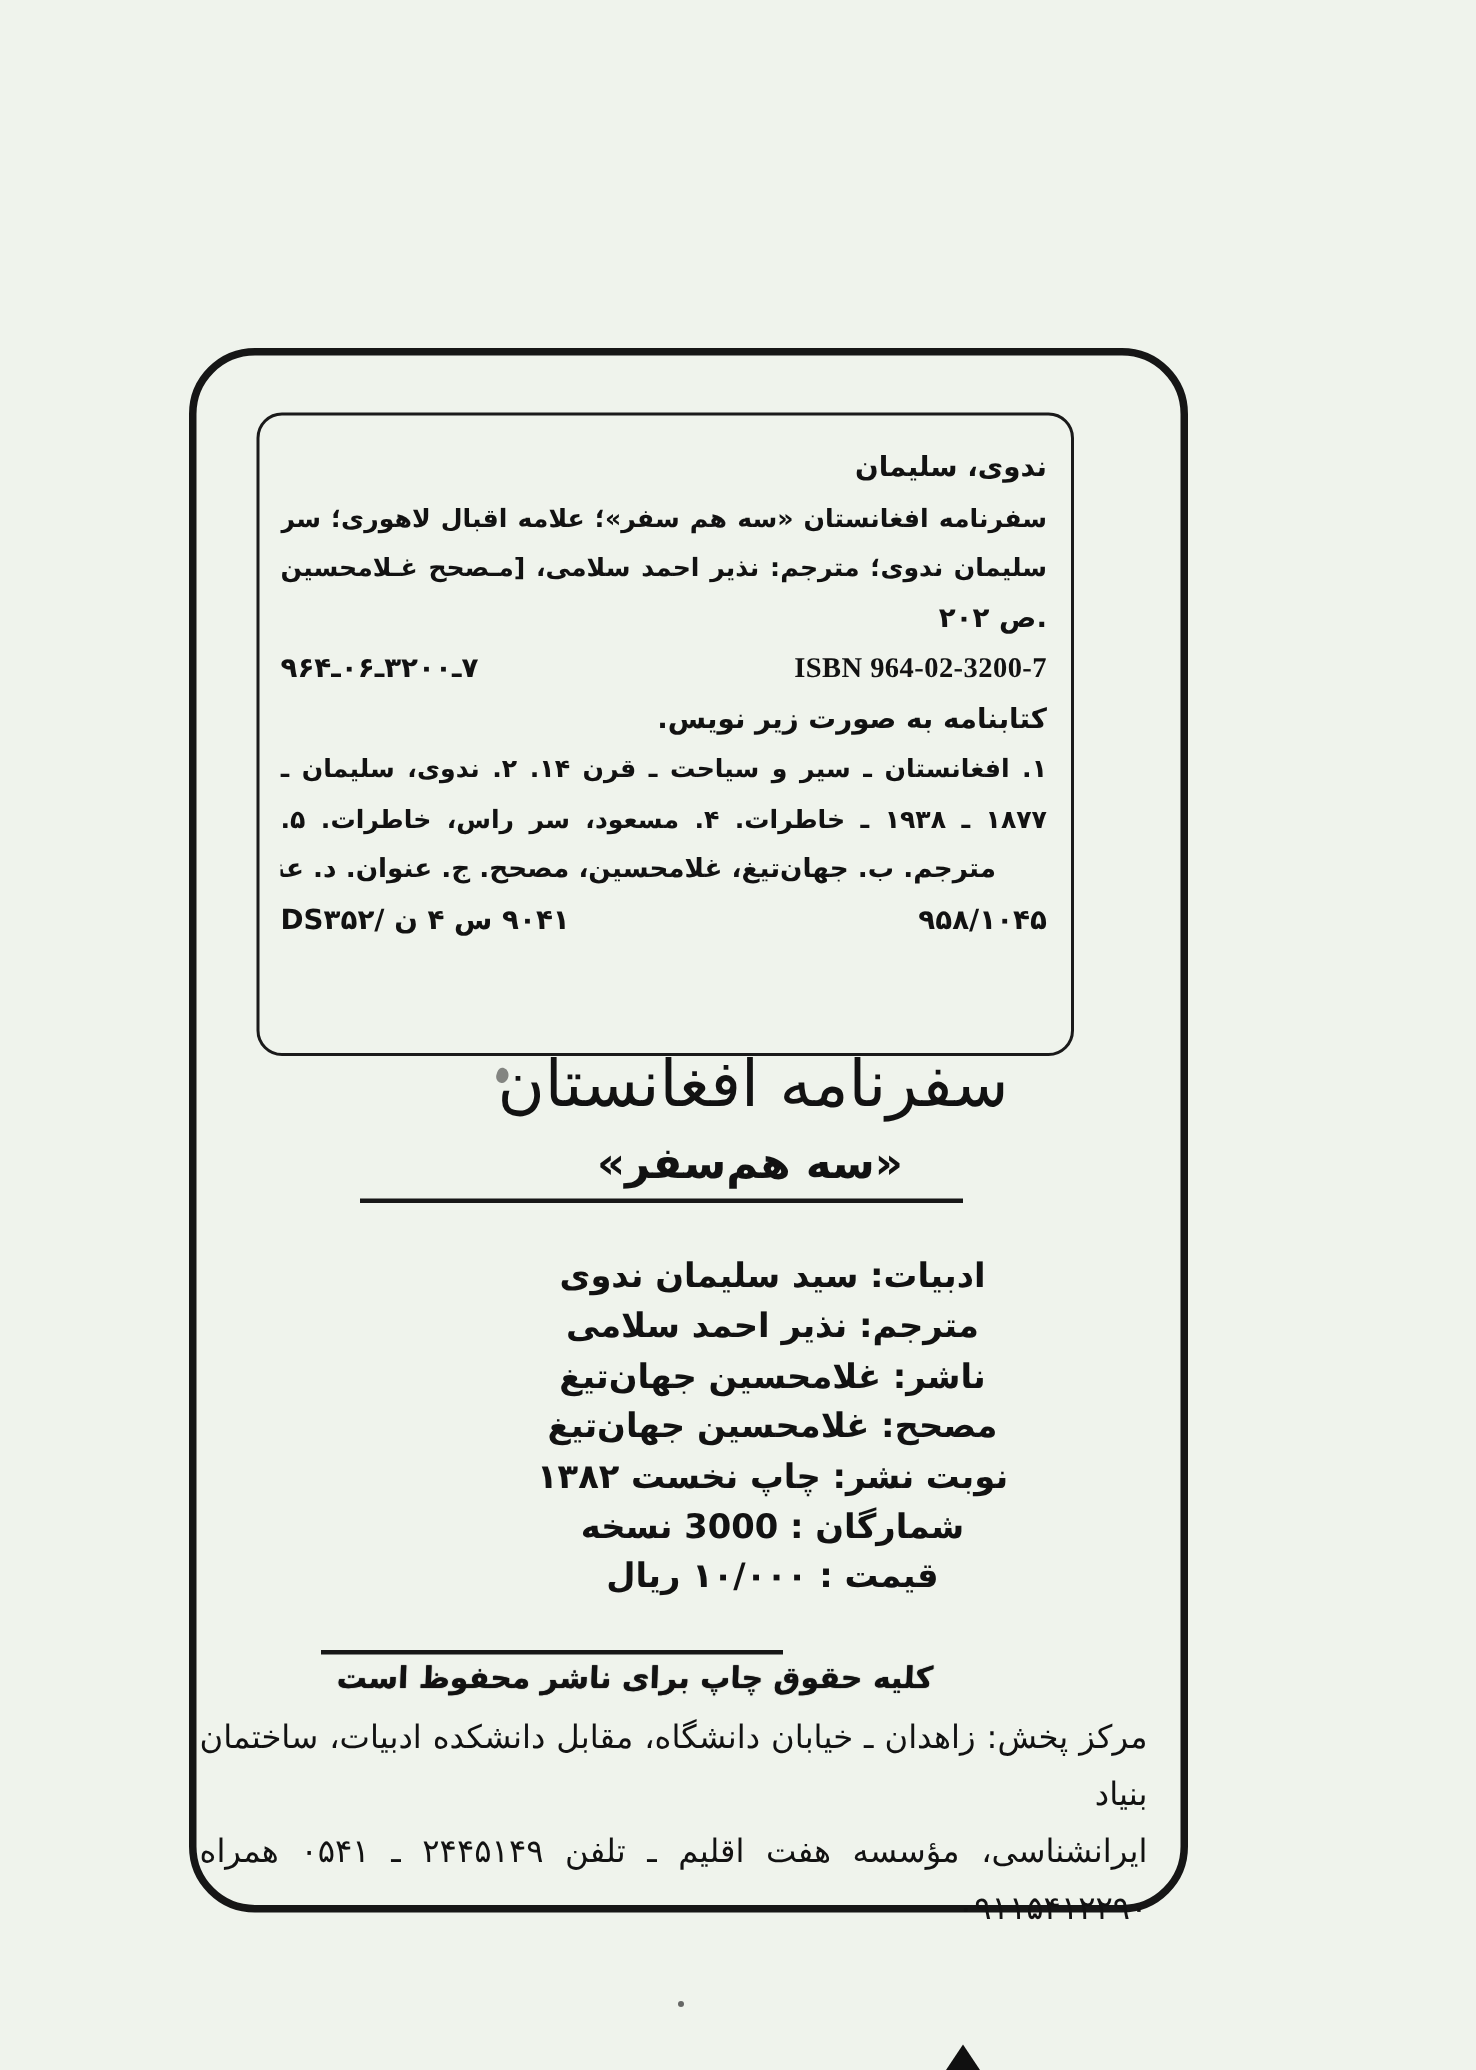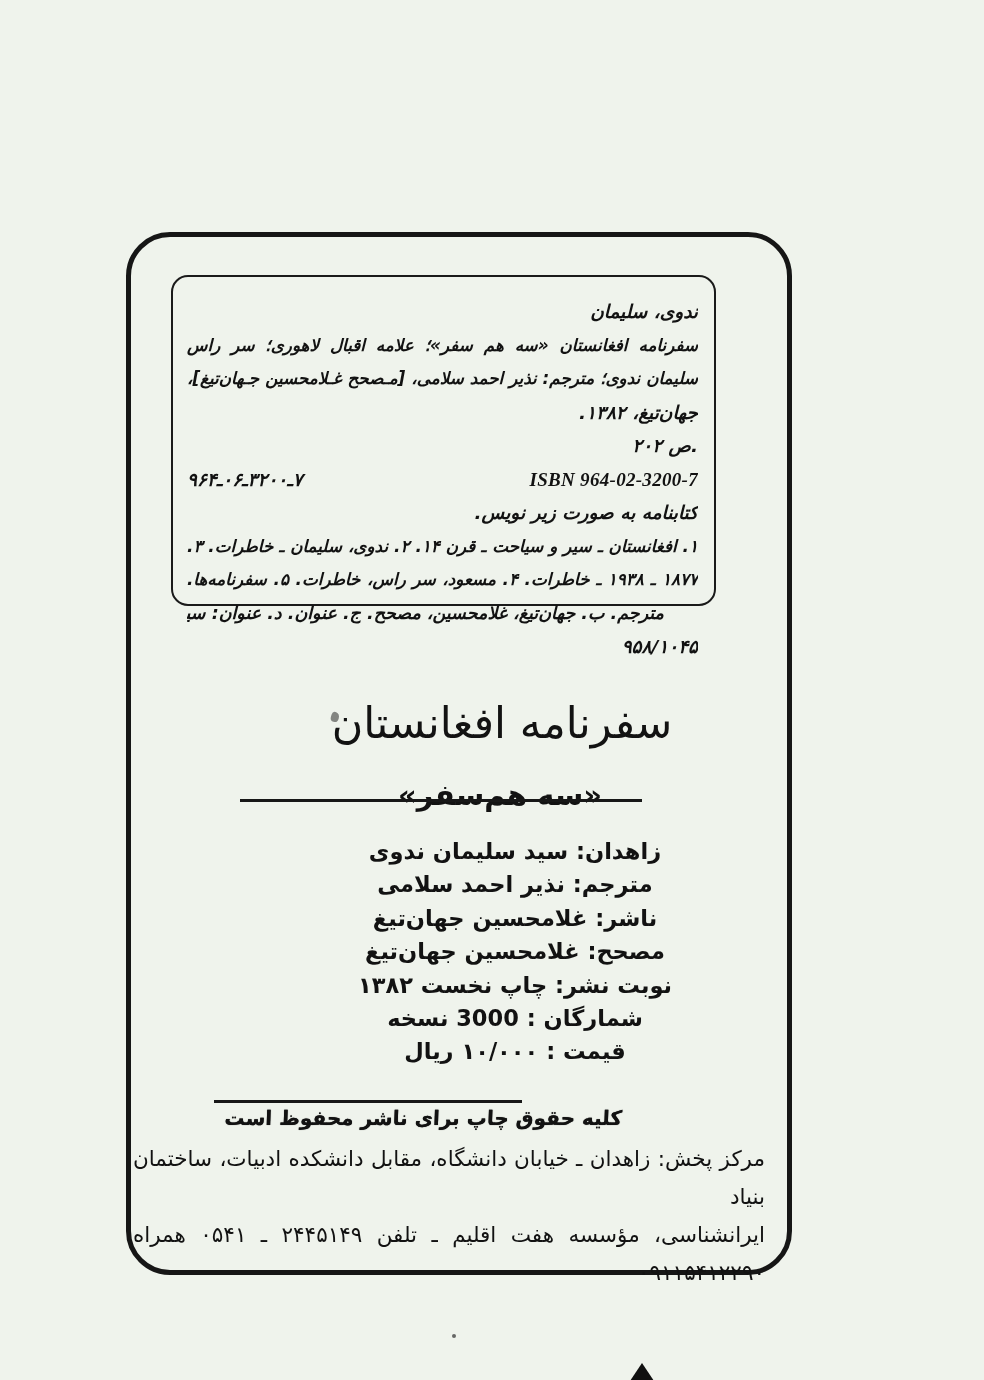--- a/index.html
+++ b/index.html
@@ -15,28 +15,27 @@
   .abs{position:absolute;}
   
   .outer-frame{
     left:126px;top:232px;width:666px;height:1043px;
     box-sizing:border-box;
     border:5px solid #161616;
     border-radius:44px;
   }
   
   .cip-box{
-    left:167px;top:271px;width:545px;height:331px;
+    left:167px;top:271px;width:545px;height:429px;
     box-sizing:border-box;
     border:2px solid #1a1a1a;
     border-radius:17px;
     padding:18px 16px 0 14px;
     direction:rtl;
     font-weight:bold;
-    font-style:italic;
   }
   .cip-row{
     height:33.5px;line-height:33.5px;
     font-size:18.5px;
     text-align:right;
     white-space:nowrap;
     overflow:hidden;
   }
   .cip-row.just{
     white-space:normal;
@@ -57,21 +56,21 @@
     left:20px;right:0;top:698px;
     text-align:center;
     font-size:43px;font-weight:normal;
     direction:rtl;white-space:nowrap;
     letter-spacing:0px;
   }
   .book-subtitle{
     left:16px;right:0;top:758px;
     text-align:center;
     font-size:29px;font-weight:bold;
-    direction:rtl;white-space:nowrap;margin-top:20px;
+    direction:rtl;white-space:nowrap;
   }
   .rule{background:#171717;}
   .credits{
     left:46px;right:0;top:835px;
     text-align:center;direction:rtl;
     font-size:22.5px;font-weight:bold;
   }
   .credits div{line-height:33.4px;white-space:nowrap;}
   .rights-banner{
     left:256px;width:366px;top:1106px;height:30px;
@@ -103,43 +102,43 @@
 </style>
 </head>
 <body>
 
 <div class="abs outer-frame">
 
   <div class="abs cip-box" style="left:40px;top:38px;">
     <div class="cip-row">ندوی، سلیمان</div>
     <div class="cip-row just">سفرنامه افغانستان «سه هم سفر»؛ علامه اقبال لاهوری؛ سر راس مسعود: سلیمان نـدوی/ نـویسنده،</div>
     <div class="cip-row just">سلیمان ندوی؛ مترجم: نذیر احمد سلامی، [مـصحح غـلامحسین جـهان‌تیغ]، زاهـدان: غـلامحسین</div>
-    <div class="cip-row">جهان‌تیغ، ۱۳۸۲.</div>
     <div class="cip-row"><bdo dir="ltr">۲۰۲ ص.</bdo></div>
     <div class="cip-row split-row">
       <span class="latin">ISBN 964-02-3200-7</span>
       <bdo dir="ltr">۹۶۴ـ۰۶ـ۳۲۰۰ـ۷</bdo>
     </div>
     <div class="cip-row">کتابنامه به صورت زیر نویس.</div>
     <div class="cip-row just">۱. افغانستان ـ سیر و سیاحت ـ قرن ۱۴. ۲. ندوی، سلیمان ـ خاطرات. ۳. اقبال لاهوری، محمد،</div>
     <div class="cip-row just">۱۸۷۷ ـ ۱۹۳۸ ـ خاطرات. ۴. مسعود، سر راس، خاطرات. ۵. سفرنامه‌ها. الف. سلامی، نـذیر احـمد،</div>
     <div class="cip-row indent">مترجم. ب. جهان‌تیغ، غلامحسین، مصحح. ج. عنوان. د. عنوان: سیر افغانستان. فارسی.</div>
     <div class="cip-row split-row">
       <bdo dir="ltr">۹۵۸/۱۰۴۵</bdo>
+      <bdo dir="ltr">DS۳۵۲/ ن ۴ س ۹۰۴۱</bdo>
     </div>
   </div>
 
 </div>
 
 <div class="abs book-title">سفرنامه افغانستان</div>
 <div class="abs book-subtitle">«سه هم‌سفر»</div>
 <div class="abs rule" style="left:240px;top:799px;width:402px;height:3px;"></div>
 
 <div class="abs credits">
-  <div>زاهدان: سید سلیمان ندوی</div>
+  <div>ادبیات: سید سلیمان ندوی</div>
   <div>مترجم: نذیر احمد سلامی</div>
   <div>ناشر: غلامحسین جهان‌تیغ</div>
   <div>مصحح: غلامحسین جهان‌تیغ</div>
   <div>نوبت نشر: چاپ نخست ۱۳۸۲</div>
   <div>شمارگان : 3000 نسخه</div>
   <div>قیمت : ۱۰/۰۰۰ ریال</div>
 </div>
 
 <div class="abs rule" style="left:214px;top:1100px;width:308px;height:3px;"></div>
 <div class="abs rights-banner">کلیه حقوق چاپ برای ناشر محفوظ است</div>

